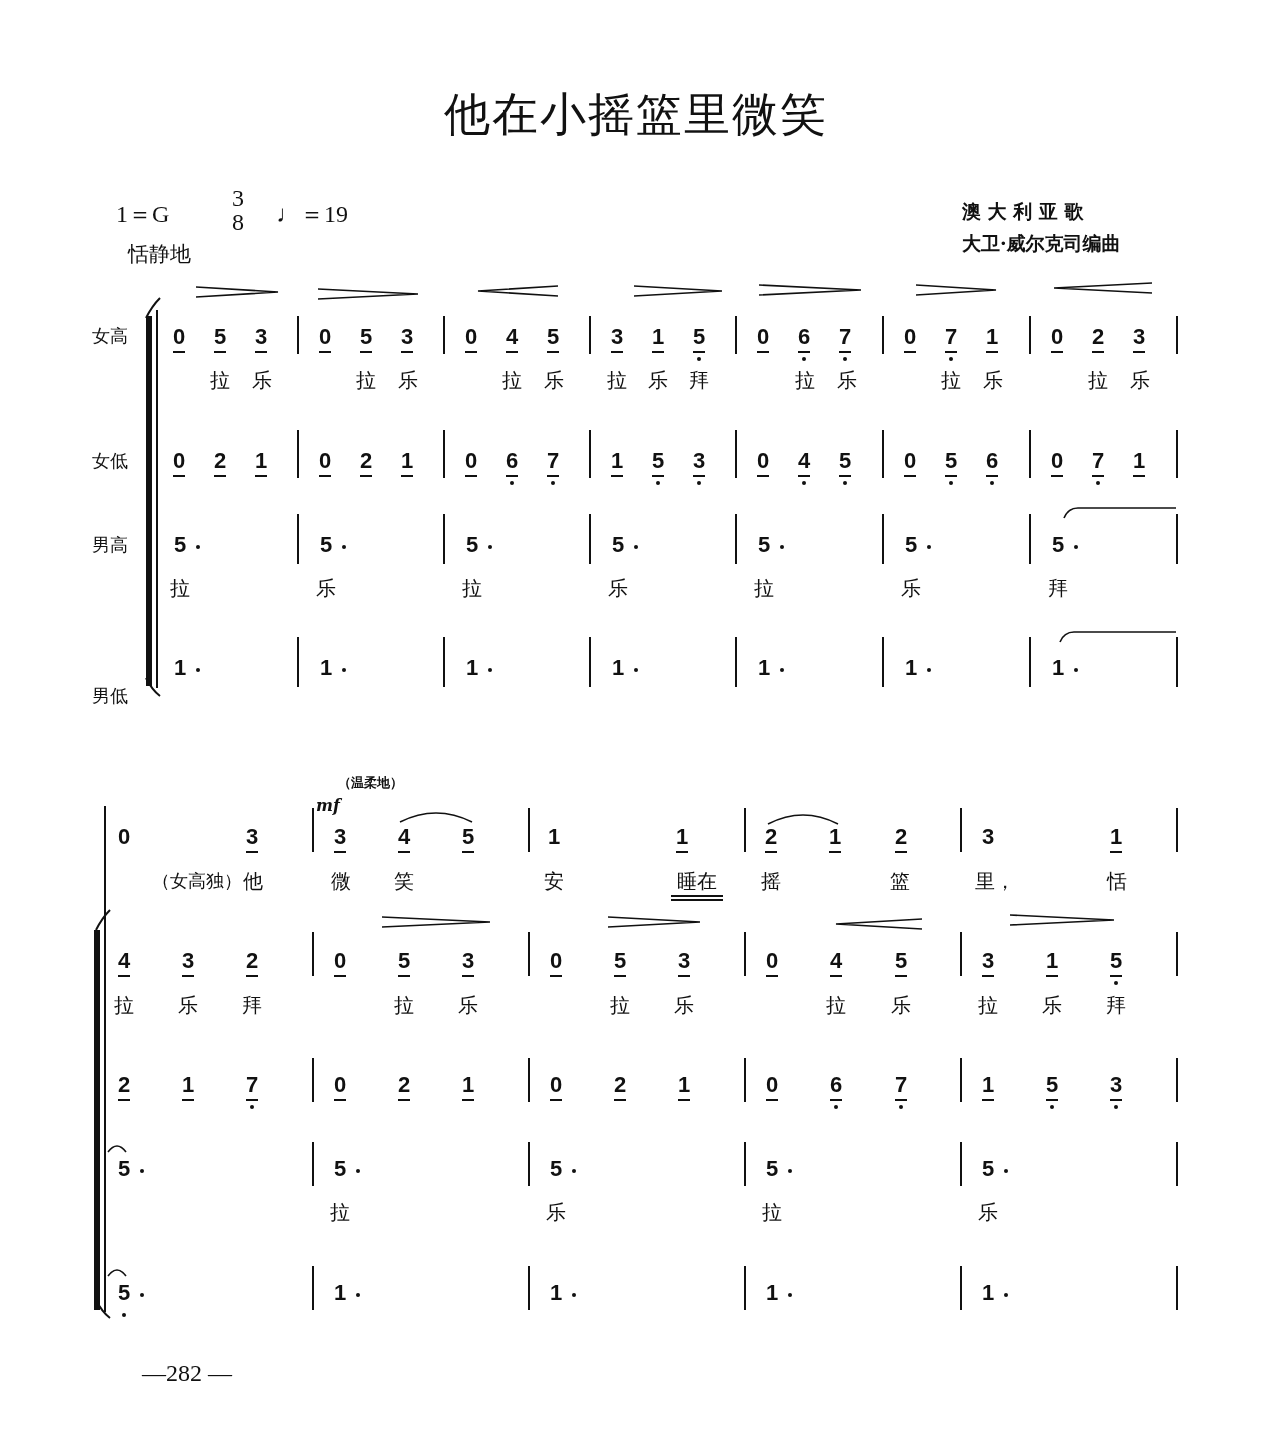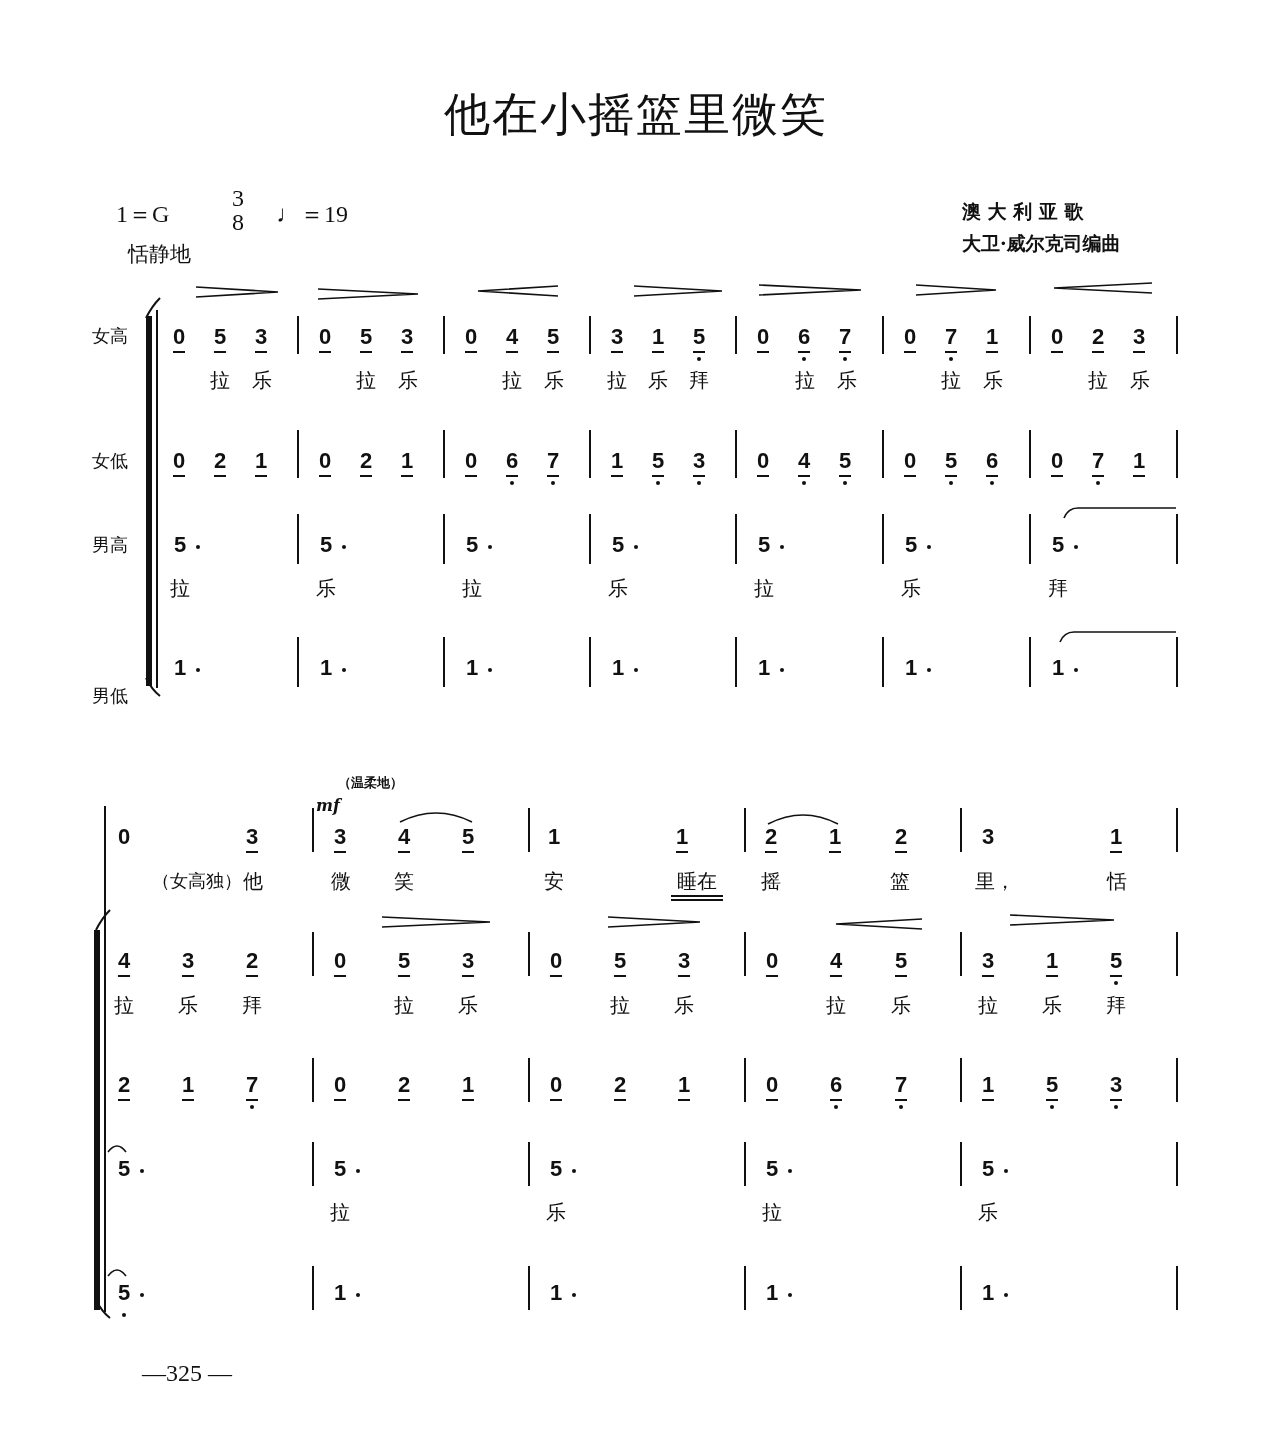--- a/index.html
+++ b/index.html
@@ -361,13 +361,13 @@
       <div class="note" style="left:761px; top:1282px;">1</div>
       <div class="dot-aug" style="left:788px; top:1293px;"></div>
       <div class="note" style="left:977px; top:1282px;">1</div>
       <div class="dot-aug" style="left:1004px; top:1293px;"></div>
       <svg class="slur" style="left:106px; top:1264px;" width="22" height="14">
         <path d="M2 12 Q11 0 20 12" stroke="#111" stroke-width="1.6" fill="none"></path>
       </svg>
     </div>
 </div>
 
-<div class="abs footer" style="left:142px; top:1360px;">—325 —</div>
+<div class="abs footer" style="left:142px; top:1360px;">—282 —</div>
 
 </body></html>

